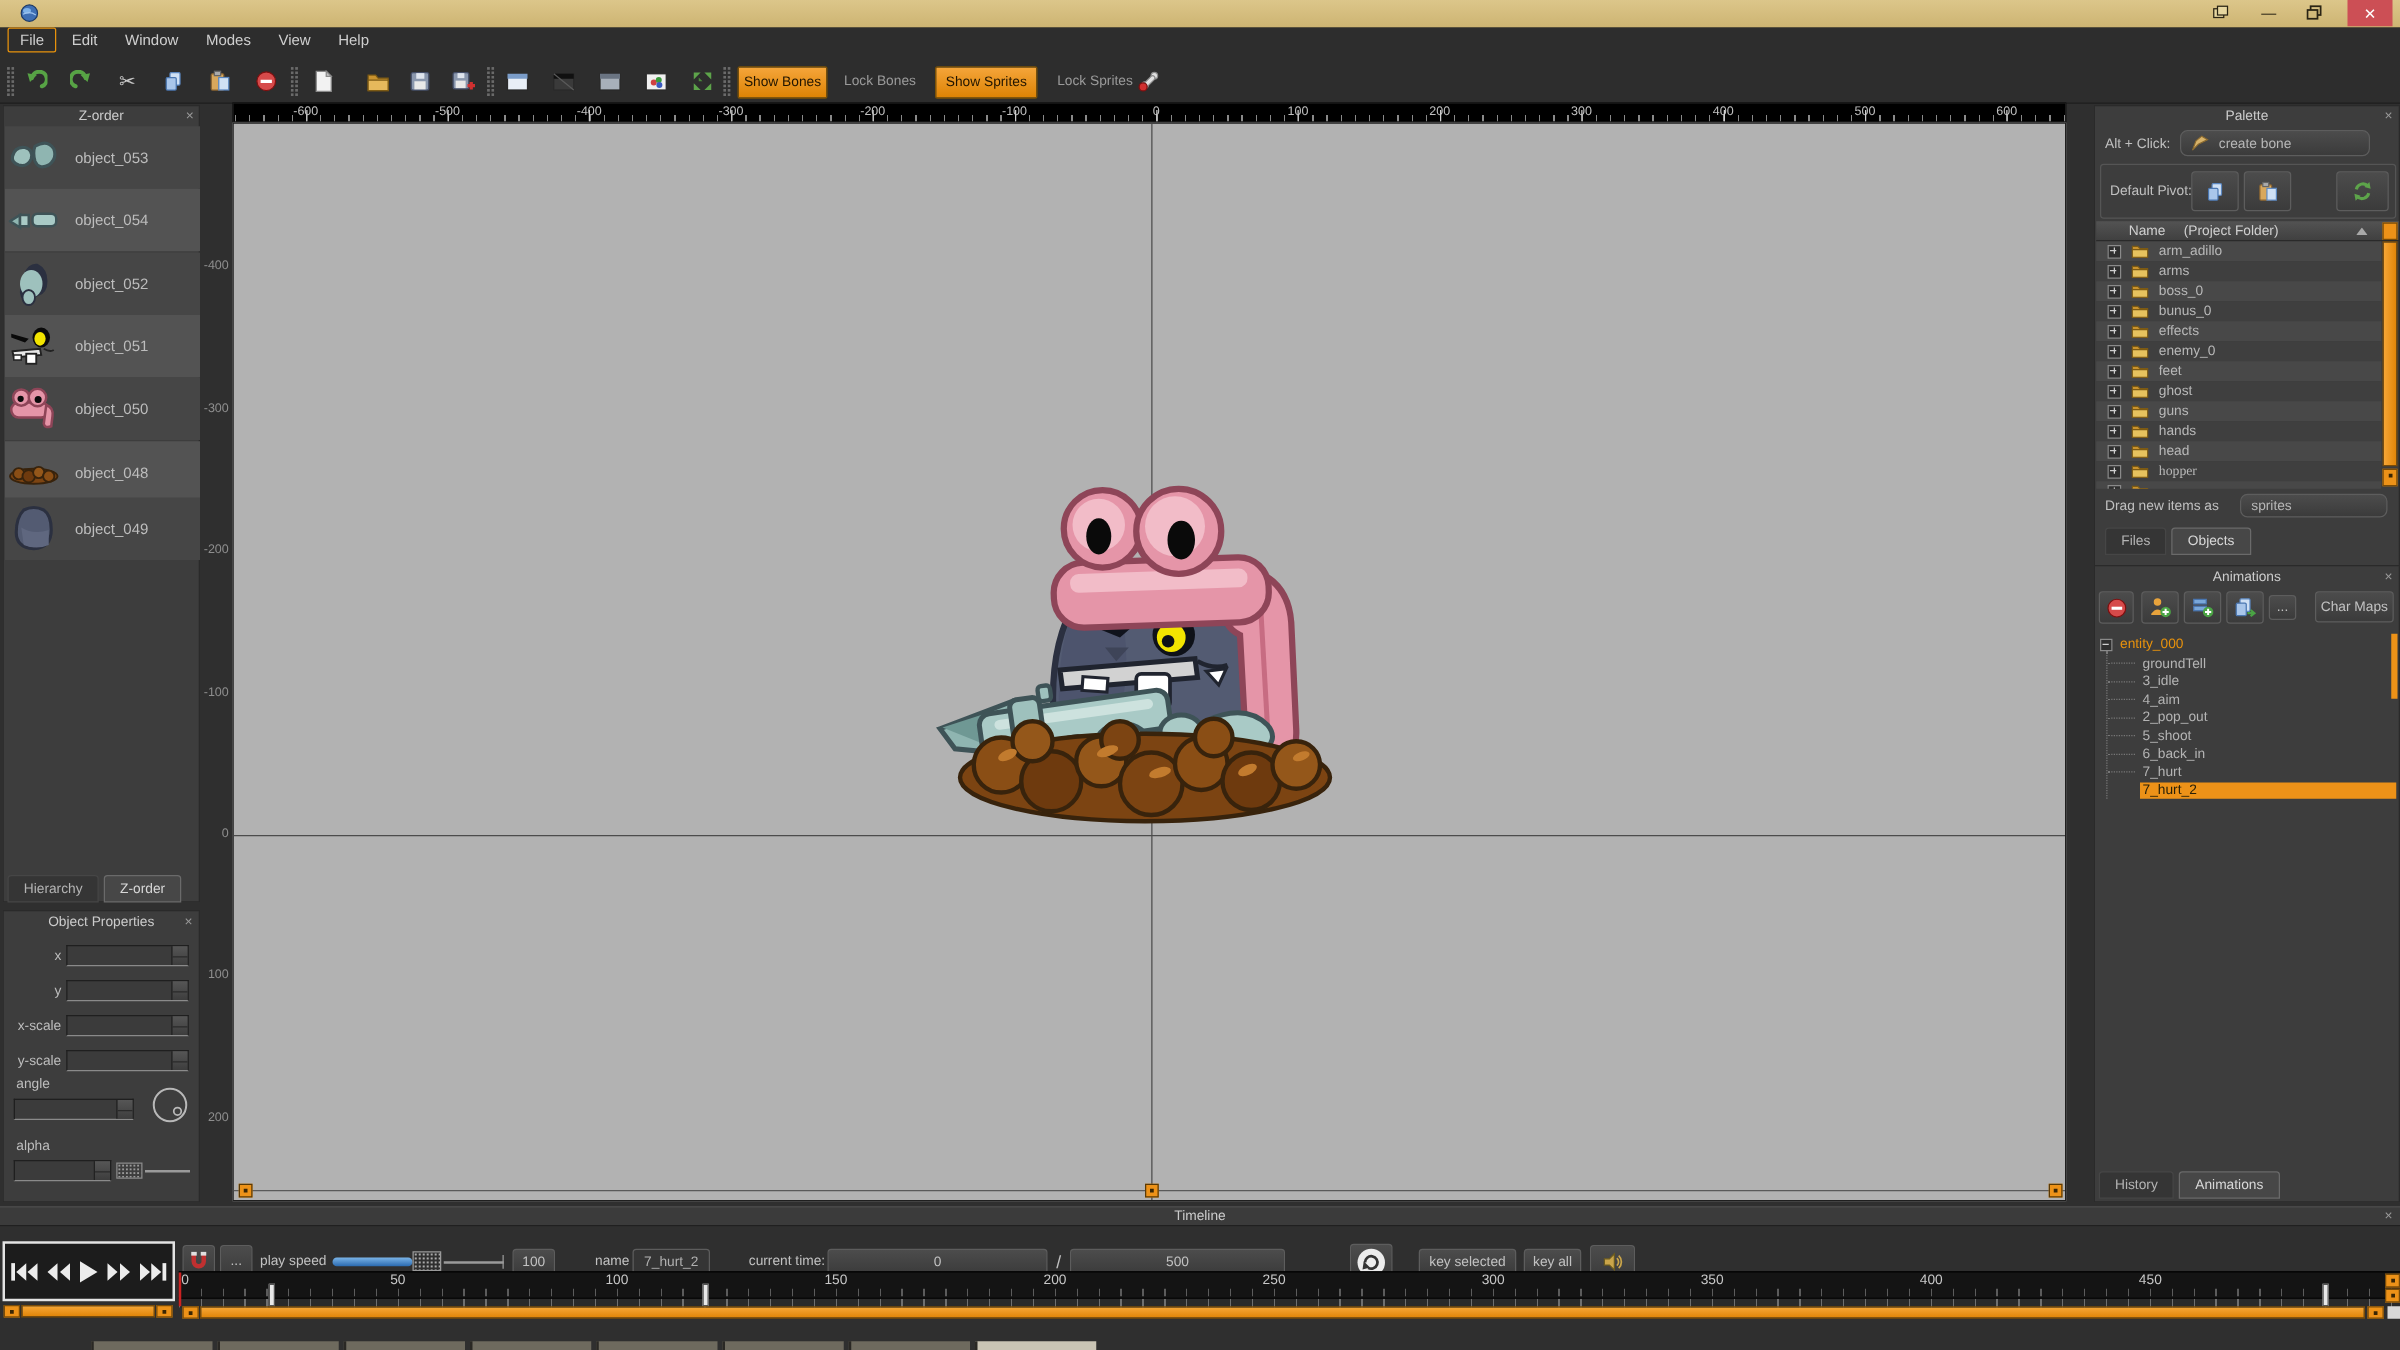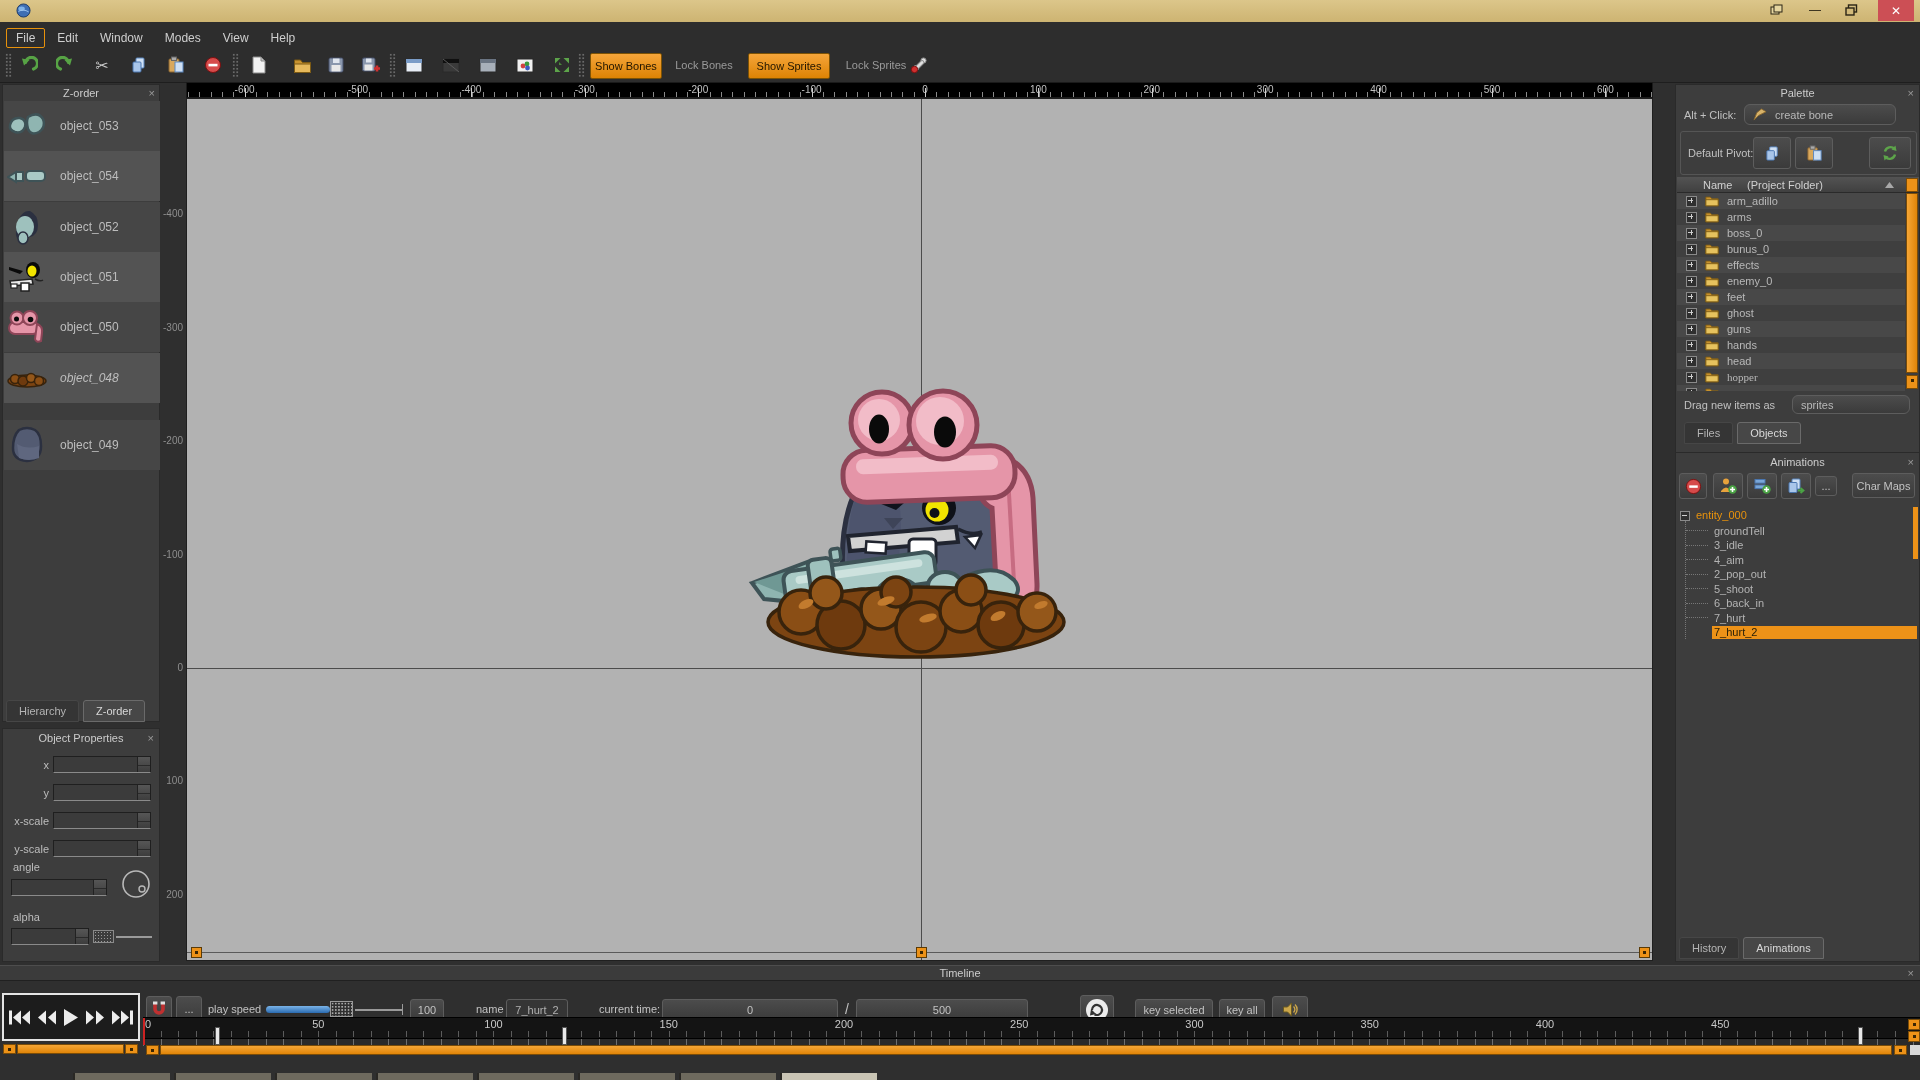--- a/index.html
+++ b/index.html
@@ -6,21 +6,21 @@
   body{width:1920px;height:1080px;background:#2f2f2f;font-family:"Liberation Sans",sans-serif;
        position:relative;overflow:hidden;color:#c4c4c4;font-size:12px}
   .abs{position:absolute}
   svg{display:block}
   
   #titlebar{left:0;top:0;width:1920px;height:22px;background:linear-gradient(#dcc68a,#cdb472);border-bottom:1px solid #8a7a48}
   #titlebar .t{color:#2a2414;font-size:12px}
   .winbtn{width:26px;height:18px;display:flex;align-items:center;justify-content:center;color:#2a2414;font-size:12px}
   #close-btn{background:#cc4f55;color:#fff;width:36px;height:21px}
   
-  #menubar{left:0;top:22px;width:1920px;height:26px;background:#2d2d2d;display:flex;align-items:flex-end;padding-left:6px;box-sizing:border-box}
+  #menubar{left:0;top:22px;width:1920px;height:26px;background:#2d2d2d;display:flex;align-items:flex-start;padding-left:6px;box-sizing:border-box}
   .menu-item{padding:3px 10px;color:#cfcfcf;font-size:12px;margin-right:2px}
   .menu-item.hl{border:1px solid #e8920c;border-radius:2px;padding:2px 9px}
   #toolbar{left:0;top:48px;width:1920px;height:34px;background:#2d2d2d;border-bottom:1px solid #1e1e1e}
   .tbtn{position:absolute;top:3px;width:28px;height:28px;display:flex;align-items:center;justify-content:center;border-radius:3px}
   .tsep{position:absolute;top:5px;width:7px;height:24px;background-image:radial-gradient(#6a6a6a 1px,transparent 1.2px);background-size:3.5px 3.5px}
   .toggle{position:absolute;top:5px;height:24px;display:flex;align-items:center;justify-content:center;font-size:11px;border-radius:2px}
   .toggle.on{background:linear-gradient(#f5a53a,#dd8304);border:1px solid #7c5205;color:#211500}
   .toggle.off{color:#9a9a9a}
   
   .panel-title{font-size:11px;color:#cccccc;text-align:center}
@@ -288,35 +288,35 @@
             <rect x="2" y="12" width="30" height="12" rx="6" fill="#e595a8" stroke="#8e4558" stroke-width="2"></rect>
             <circle cx="10" cy="8" r="6.5" fill="#e595a8" stroke="#8e4558" stroke-width="2"></circle>
             <circle cx="23" cy="8" r="7" fill="#e595a8" stroke="#8e4558" stroke-width="2"></circle>
             <circle cx="9.5" cy="9" r="2.5" fill="#0a0a0a"></circle>
             <circle cx="23.5" cy="9.5" r="2.8" fill="#0a0a0a"></circle>
             <path d="M30 14 q6 2 5 9 l-1 8 q-5 2-6-2z" fill="#e595a8" stroke="#8e4558" stroke-width="2"></path>
           </svg>
         </div>
         <span class="lbl">object_050</span>
       </div>
-      <div class="zrow alt" style="top: 251.5px; font-style: italic;">
+      <div class="zrow alt" style="top: 251.5px;">
         <div class="zthumb">
           <svg width="42" height="20" viewBox="0 0 42 20">
             <g stroke="#38230c" stroke-width="1.5">
               <ellipse cx="21" cy="13" rx="19" ry="6" fill="#7c4412"></ellipse>
               <circle cx="9" cy="11" r="4.5" fill="#8a4e15"></circle>
               <circle cx="17" cy="13" r="5" fill="#6e3a0e"></circle>
               <circle cx="25" cy="10" r="4.5" fill="#94571a"></circle>
               <circle cx="33" cy="13" r="4.5" fill="#8a4e15"></circle>
             </g>
           </svg>
         </div>
         <span class="lbl">object_048</span>
       </div>
-      <div class="zrow base" style="top: 319px;">
+      <div class="zrow base" style="top: 297px;">
         <div class="zthumb">
           <svg width="36" height="38" viewBox="0 0 36 38">
             <path d="M10 4 Q4 10 4 22 Q4 34 18 35 Q32 34 32 20 Q32 8 26 4 Q18 0 10 4z" fill="#535b72" stroke="#2b3040" stroke-width="2.5"></path>
             <path d="M8 18 q10 6 22 2 l0 12 q-10 4-20 0z" fill="#5f677f"></path>
           </svg>
         </div>
         <span class="lbl">object_049</span>
       </div>
     </div>
   <div id="zorder-tabs" style="position:absolute;left:3px;bottom:-1px;display:flex">

